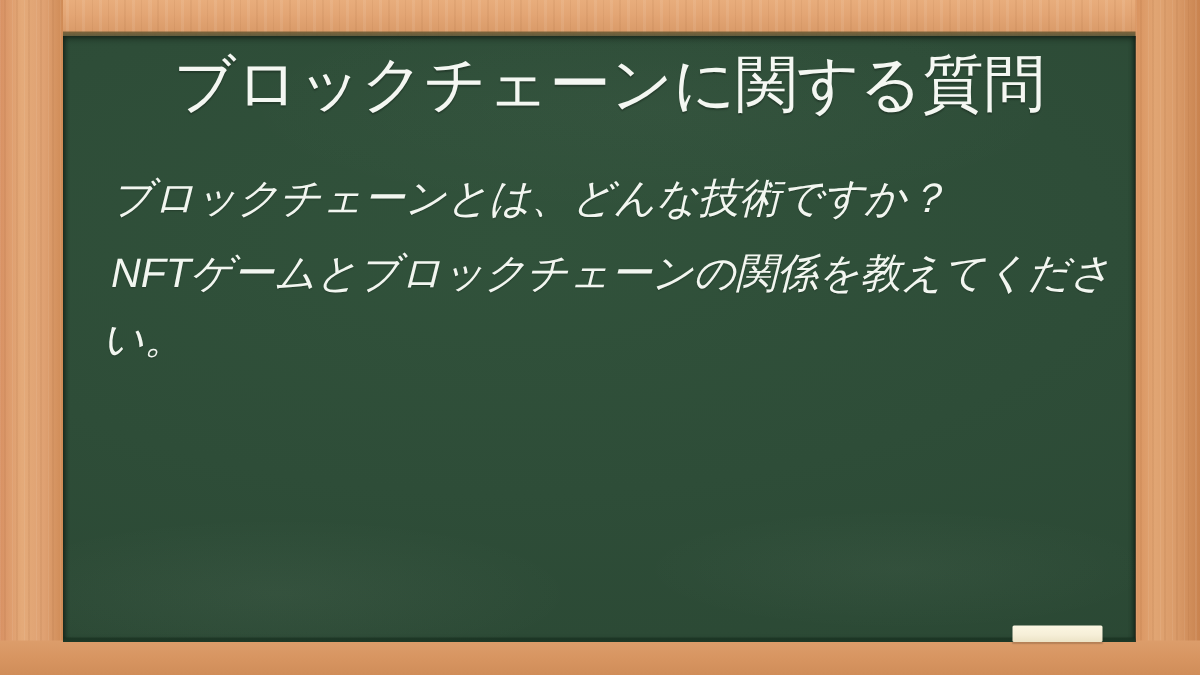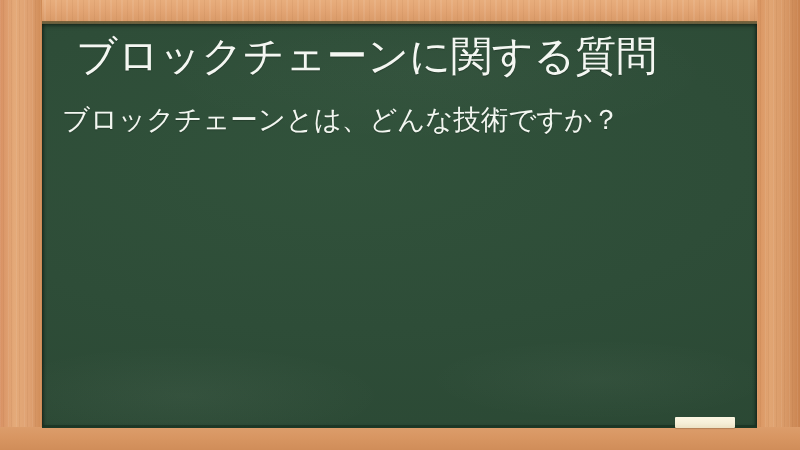--- a/index.html
+++ b/index.html
@@ -150,30 +150,32 @@
     left: 34px;
     top: 4px;
     width: 660px;
     color: #f4f7f2;
     font-size: 41px;
     line-height: 56px;
     font-weight: 400;
     letter-spacing: -0.2px;
     white-space: nowrap;
     text-shadow: 0 1px 1px rgba(0,0,0,0.25);
+    text-align: center;
   }
 
   #question-list {
     position: absolute;
     left: 14px;
     top: 74px;
     width: 688px;
-    margin: 0;
+    margin: 12px;
     padding: 0;
     list-style: none;
+    font-style: italic;
   }
   #question-list .question-item {
     color: #f2f6f0;
     font-size: 27.5px;
     line-height: 44px;
     font-weight: 400;
     letter-spacing: -0.1px;
     margin: 0 0 6px 0;
     padding: 0 0 0 0;
     text-indent: 6px;
@@ -204,20 +206,21 @@
   <div id="frame-rail-bottom"></div>
 
   <div id="chalkboard">
 
     <div id="chalk-dust-overlay"></div>
 
     <div id="slide-title">ブロックチェーンに関する質問</div>
 
     <ul id="question-list">
       <li class="question-item">ブロックチェーンとは、どんな技術ですか？</li>
+      <li class="question-item">NFTゲームとブロックチェーンの関係を教えてください。</li>
     </ul>
 
     <div id="board-bottom-shadow"></div>
   </div>
 
   <div id="chalk-stick"></div>
 
 </div>
 
 </body></html>

